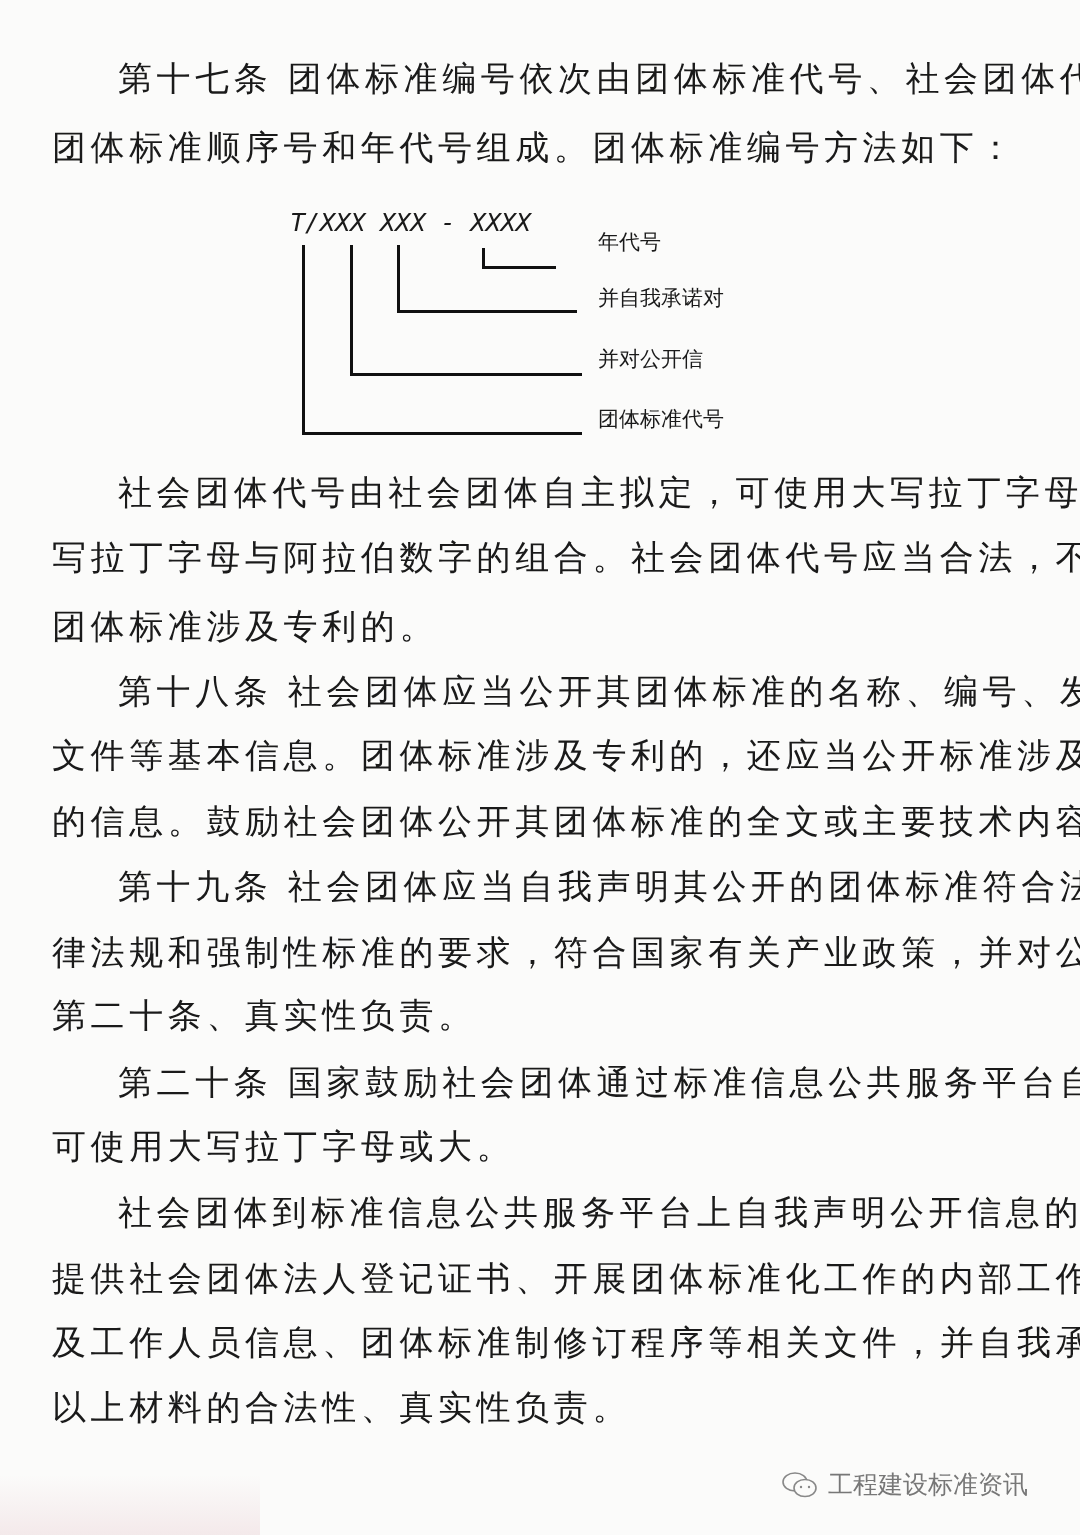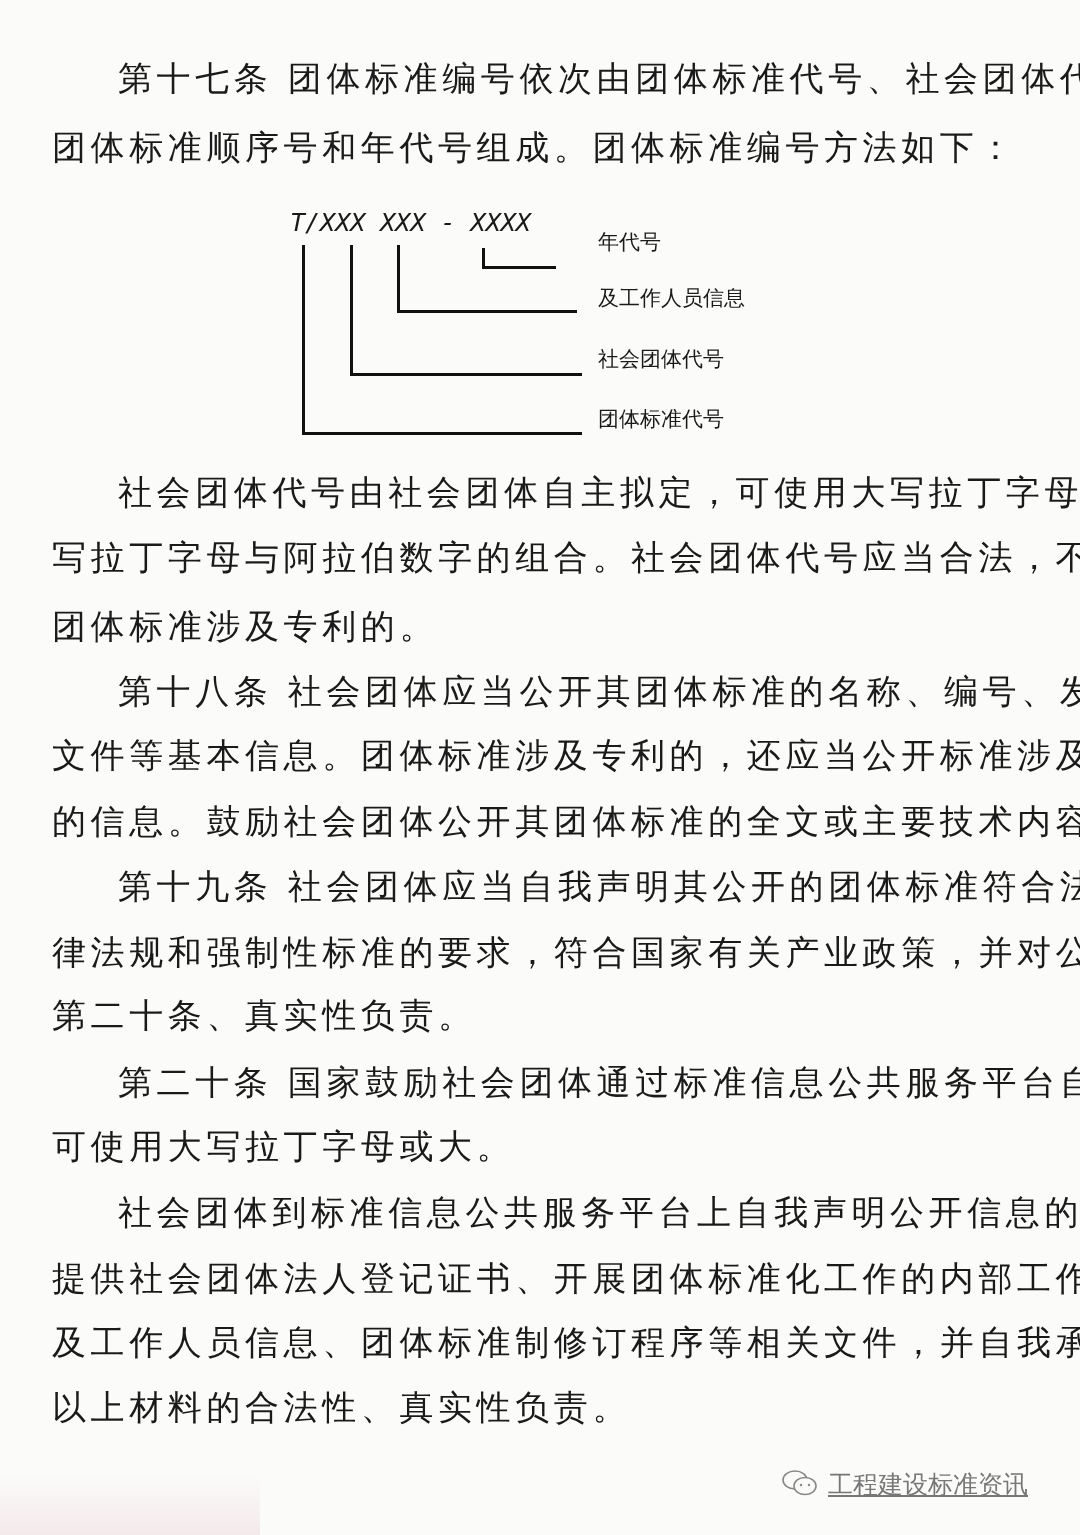--- a/index.html
+++ b/index.html
@@ -4,35 +4,35 @@
 <style>
   html, body { margin:0; padding:0; }
   body { width:1080px; height:1535px; background:#fbfbfa; position:relative; overflow:hidden;
          font-family: "DejaVu Sans", "Liberation Sans", sans-serif; color:#1a1a1a; }
   .line { position:absolute; left:52px; font-size:34px; letter-spacing:4.6px; white-space:nowrap; line-height:40px; }
   .indent { left:118px; }
   .code { position:absolute; left:290px; top:208px; font-family:"DejaVu Sans Mono","Liberation Mono",monospace; font-size:25px; letter-spacing:0px; white-space:pre;font-style:italic; }
   .lbl { position:absolute; font-size:21px; white-space:nowrap;font-family:Liberation Serif, serif; }
   .hl { position:absolute; background:#111; height:3px; }
   .vl { position:absolute; background:#111; width:3px; }
-  .wm { position:absolute; left:780px; top:1468px; font-size:25px; color:#777; display:flex; gap:8px;text-decoration:underline; }
+  .wm { position:absolute; left:780px; top:1468px; font-size:25px; color:#777; display:flex; align-items:center; gap:8px; }
   .tint { position:absolute; left:0; bottom:0; width:260px; height:60px; background:linear-gradient(to top, rgba(230,200,205,0.35), rgba(255,255,255,0)); }
 </style>
 </head>
 <body>
 
 <div>
   <div class="line indent" style="top:58px">第十七条  团体标准编号依次由团体标准代号、社会团体代号、</div>
   <div class="line" style="top:127px">团体标准顺序号和年代号组成。团体标准编号方法如下：</div>
 
   <div>
     <div class="code">T/XXX XXX - XXXX</div>
     <div class="lbl" style="left:598px;top:228px">年代号</div>
-    <div class="lbl" style="left:598px;top:284px">及工作人员信息</div>
-    <div class="lbl" style="left:598px;top:345px">社会团体代号</div>
+    <div class="lbl" style="left:598px;top:284px">并自我承诺对</div>
+    <div class="lbl" style="left:598px;top:345px">并对公开信</div>
     <div class="lbl" style="left:598px;top:405px">团体标准代号</div>
 
     <div class="vl" style="left:482px;top:248px;height:21px"></div>
     <div class="hl" style="left:482px;top:266px;width:74px"></div>
 
     <div class="vl" style="left:397px;top:245px;height:68px"></div>
     <div class="hl" style="left:397px;top:310px;width:180px"></div>
 
     <div class="vl" style="left:350px;top:245px;height:131px"></div>
     <div class="hl" style="left:350px;top:373px;width:232px"></div>

